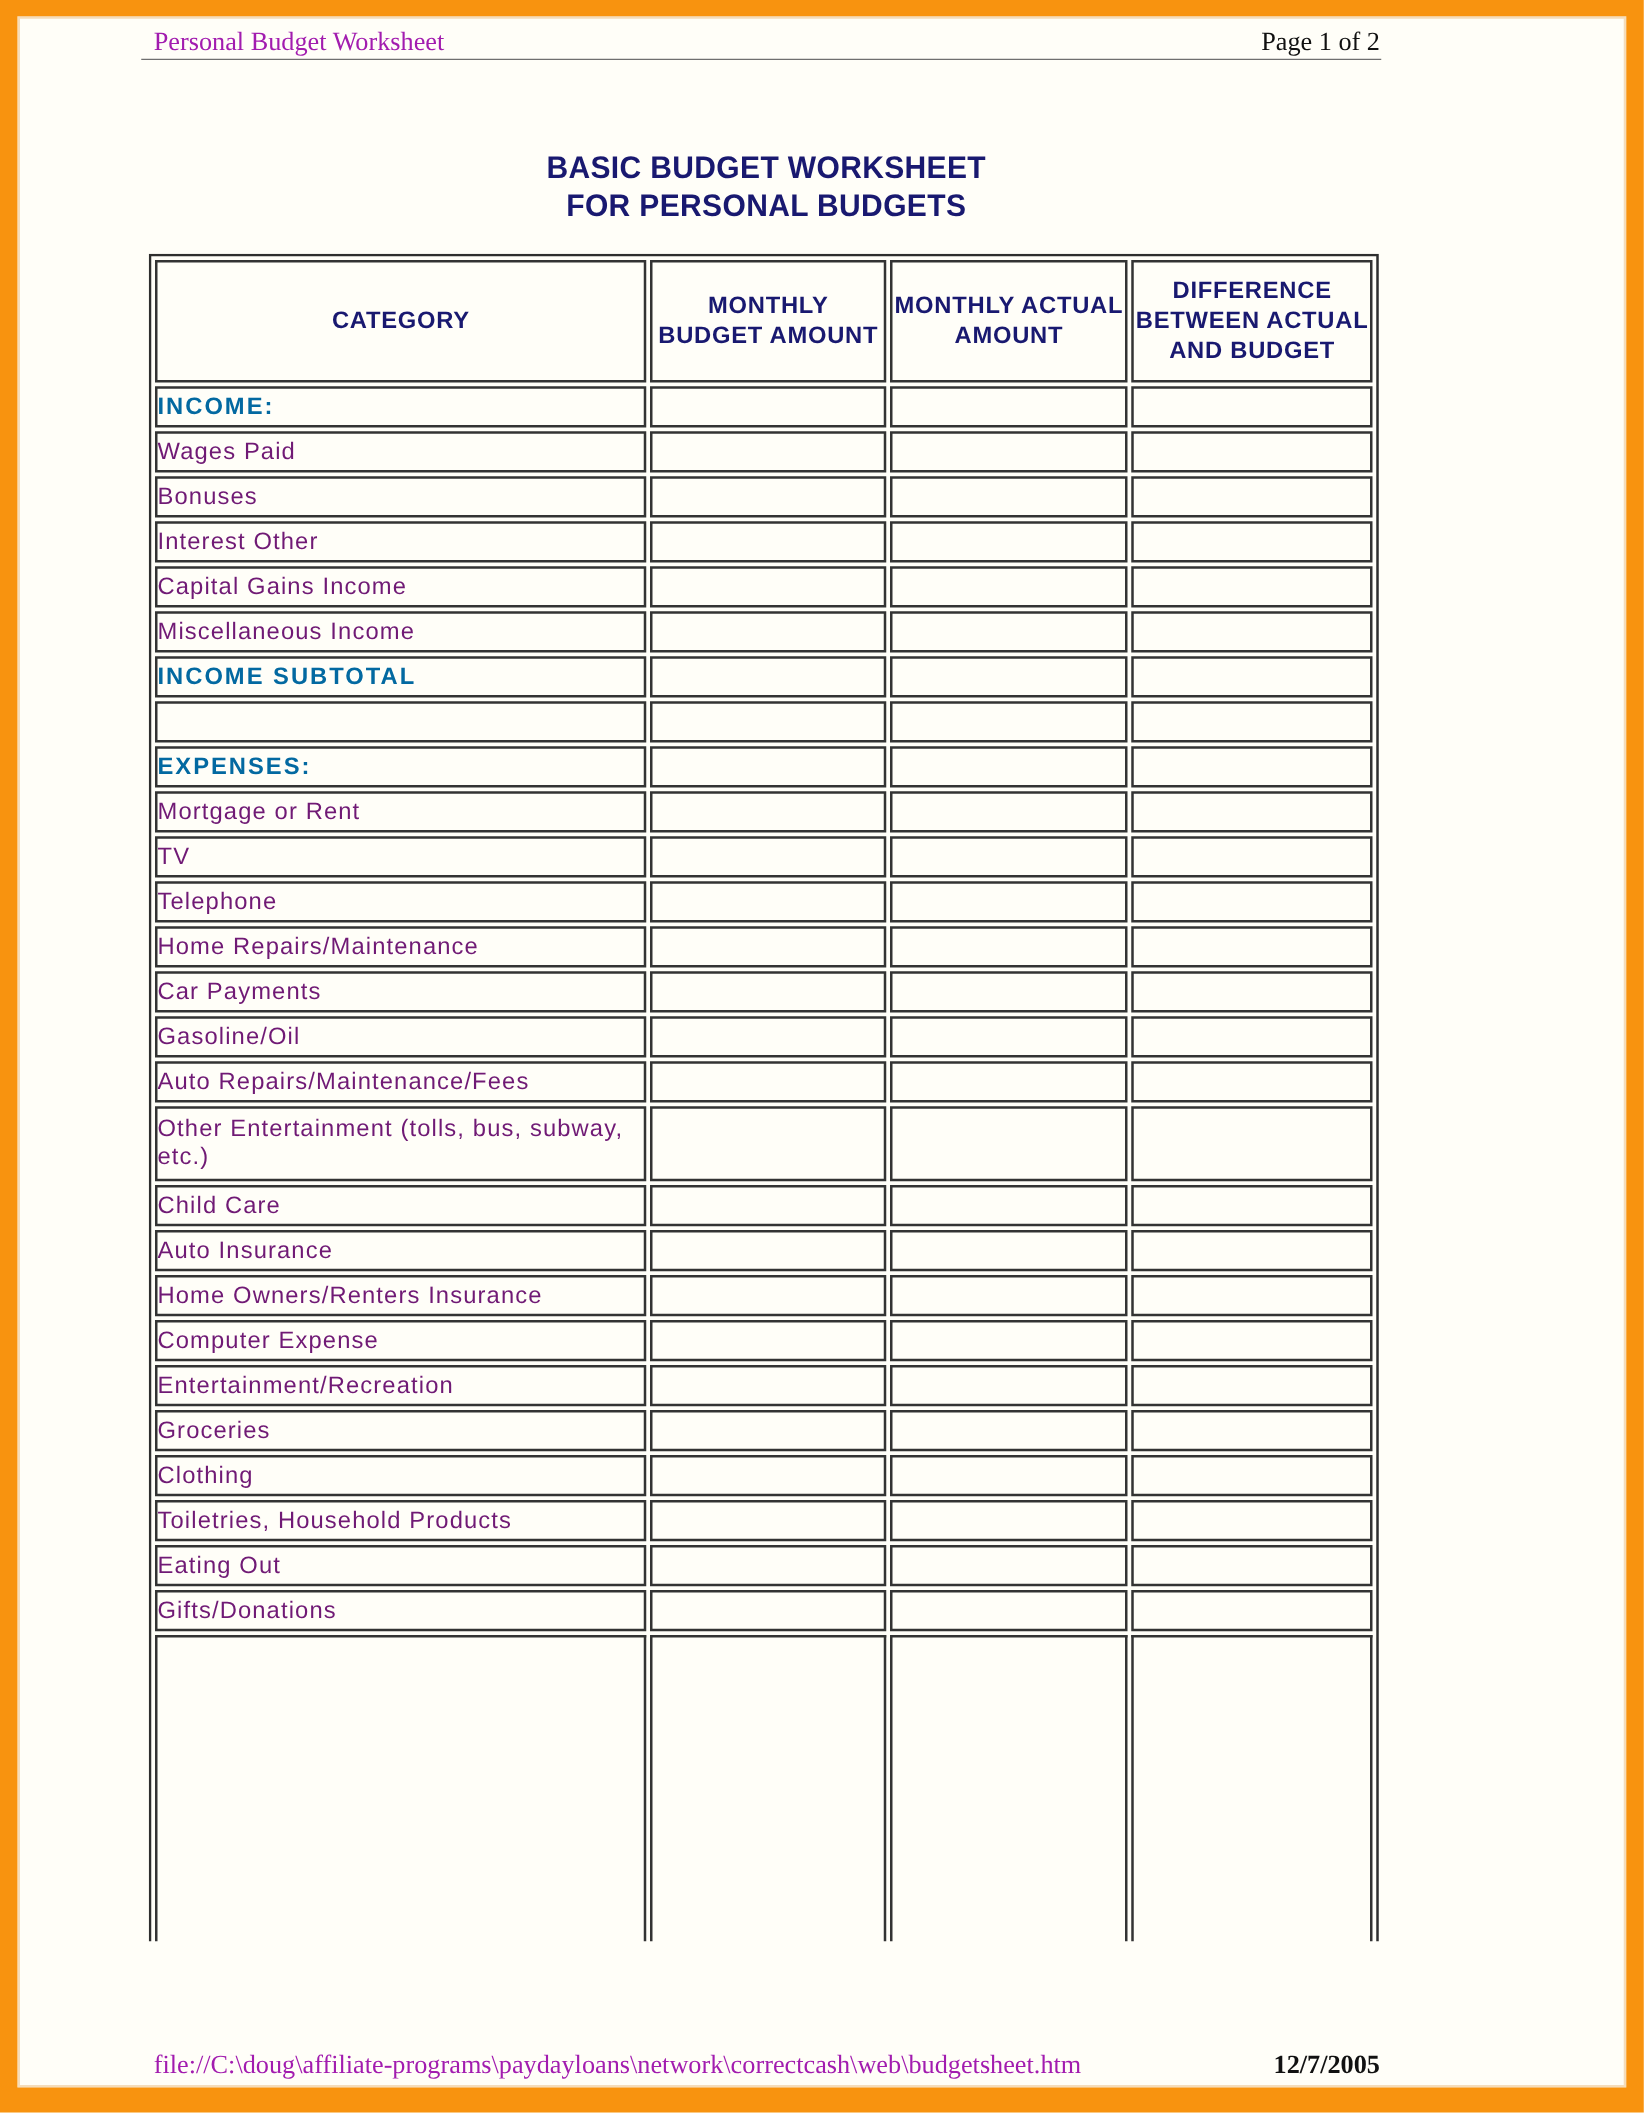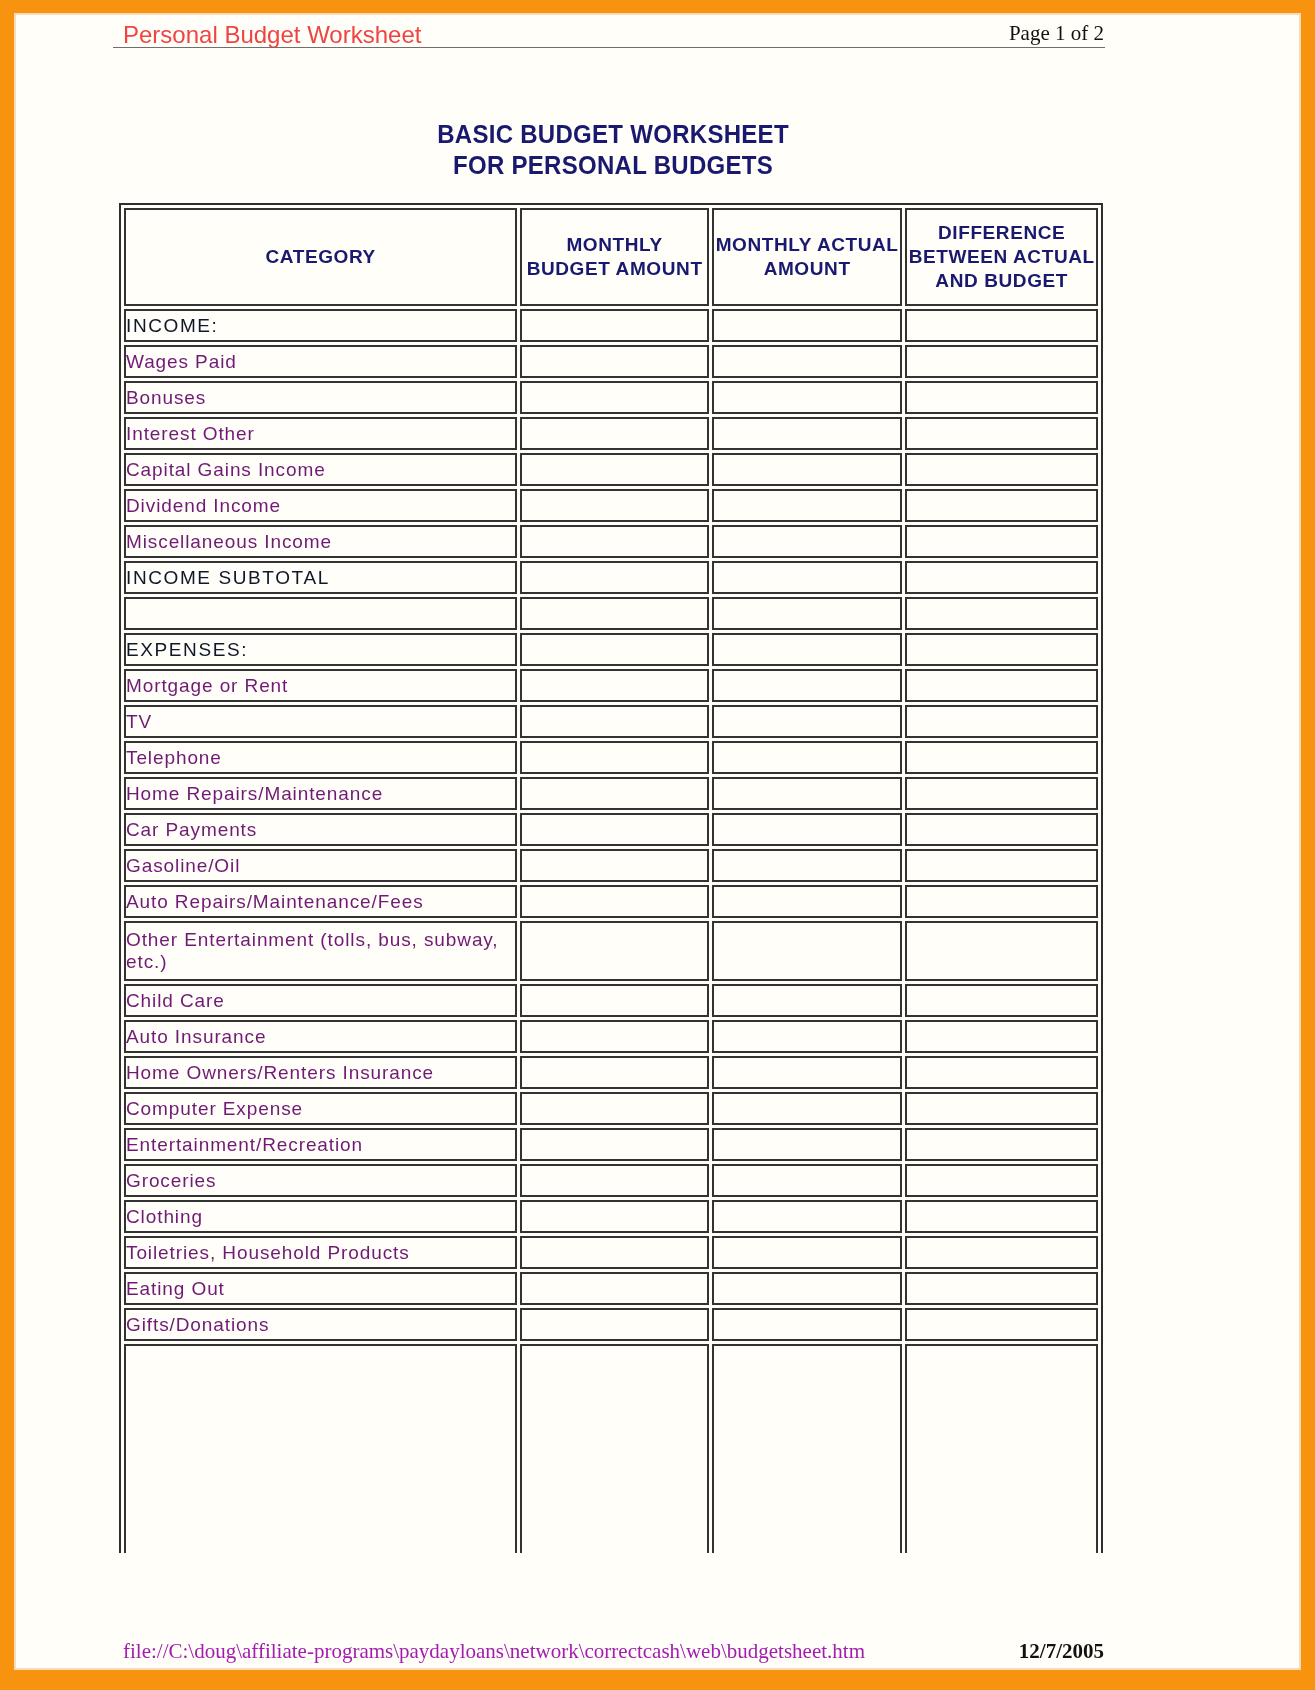--- a/index.html
+++ b/index.html
@@ -12,22 +12,22 @@
   }
   .page{
     position:absolute;left:14px;top:13px;
     width:1287px;height:1657px;
     background:#FFFEF8;
     box-shadow:inset 0 0 0 2px rgba(216,120,0,.25);
   }
   
   .print-header-left{
     position:absolute;left:109px;top:8px;
-    font-family:Liberation Sans, sans-serif;
-    font-size:24px;color:#ef4444;
+    font-family:Liberation Serif, serif;
+    font-size:21px;color:#a21caf;
   }
   .print-header-right{
     position:absolute;right:197px;top:8px;
     font-family:"Liberation Serif",serif;
     font-size:21px;color:#111;
   }
   .header-rule{
     position:absolute;left:99px;top:34px;
     width:992px;height:0;
     border-top:1px solid #6f6f6f;
@@ -82,22 +82,22 @@
   tr.wrap2 td{height:56px;}
   tr.tall td{height:340px;border-bottom:none;}
   td.label{
     font-size:19px;
     color:#701a75;
     letter-spacing:.9px;
     padding-left:5px;
     text-align:left;
   }
   tr.section td.label{
-    color:#0f172a;
-    font-weight:normal;
+    color:#0369a1;
+    font-weight:bold;
     letter-spacing:1.6px;
   }
   
   .print-footer-left{
     position:absolute;left:109px;top:1626px;
     font-family:"Liberation Serif",serif;
     font-size:21px;color:#a21caf;
   }
   .print-footer-right{
     position:absolute;right:197px;top:1626px;
@@ -160,26 +160,20 @@
             <td></td>
             <td></td>
           </tr>
           <tr class="item">
             <td class="label">Capital Gains Income</td>
             <td></td>
             <td></td>
             <td></td>
           </tr>
           <tr class="item">
-            <td class="label">Dividend Income</td>
-            <td></td>
-            <td></td>
-            <td></td>
-          </tr>
-          <tr class="item">
             <td class="label">Miscellaneous Income</td>
             <td></td>
             <td></td>
             <td></td>
           </tr>
           <tr class="section">
             <td class="label">INCOME SUBTOTAL</td>
             <td></td>
             <td></td>
             <td></td>

